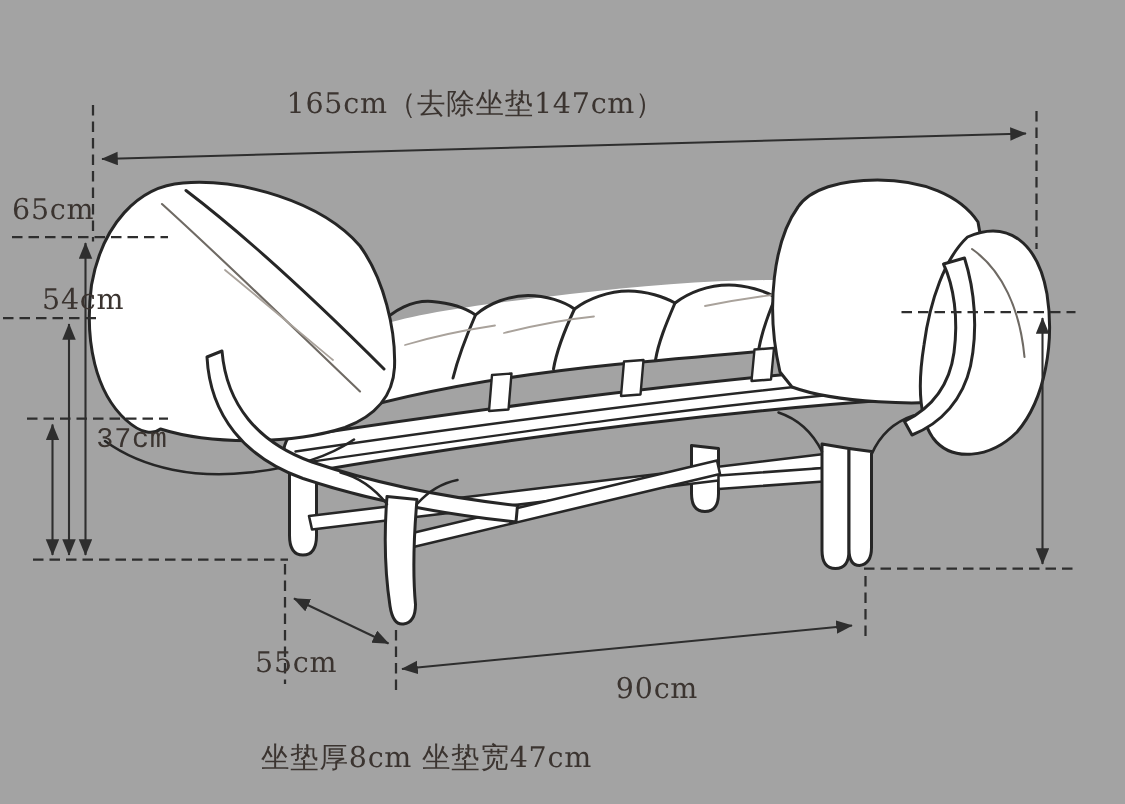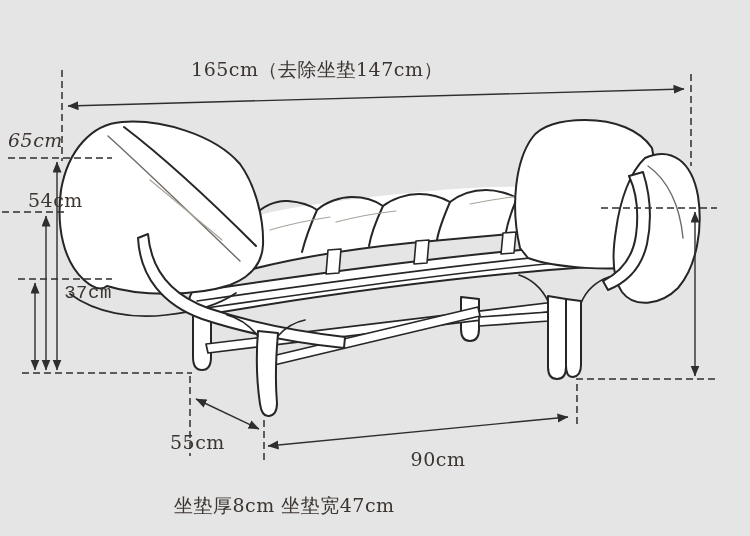--- a/index.html
+++ b/index.html
@@ -1,34 +1,34 @@
 <!DOCTYPE html>
 <html><head>
 <meta charset="utf-8">
 <style>
   html,body{margin:0;padding:0;background:#fff;}
   .stage{
     position:relative;
     width:750px;height:536px;
-    background:#e5e5e5;
+    background:#a3a3a3;
     overflow:hidden;
     font-family:"DejaVu Serif","Liberation Serif",serif;
     color:#3b3430;
   }
   .stage svg{position:absolute;left:0;top:0;}
   .lbl{
     position:absolute;
     white-space:nowrap;
     font-size:19px;
     line-height:1.1;
     letter-spacing:0.5px;
     color:#3b3430;
   }
   .lbl-total{left:117px;top:59px;width:400px;text-align:center;font-size:19px;}
-  .lbl-65{left:8px;top:130px;width:52px;text-align:center;font-style:italic;}
+  .lbl-65{left:8px;top:130px;width:52px;text-align:center;}
   .lbl-54{left:1px;top:190px;width:52px;text-align:center;padding-left:27px;}
   .lbl-37{left:60px;top:283px;width:56px;text-align:center;font-family:Liberation Mono, monospace;}
   .lbl-seath{left:591px;top:294px;width:100px;text-align:left;}
   .lbl-55{left:170px;top:432px;width:64px;text-align:left;}
   .lbl-90{left:406px;top:449px;width:64px;text-align:center;}
   .lbl-caption{left:174px;top:495px;width:400px;text-align:left;}
 </style>
 </head>
 <body>
 

